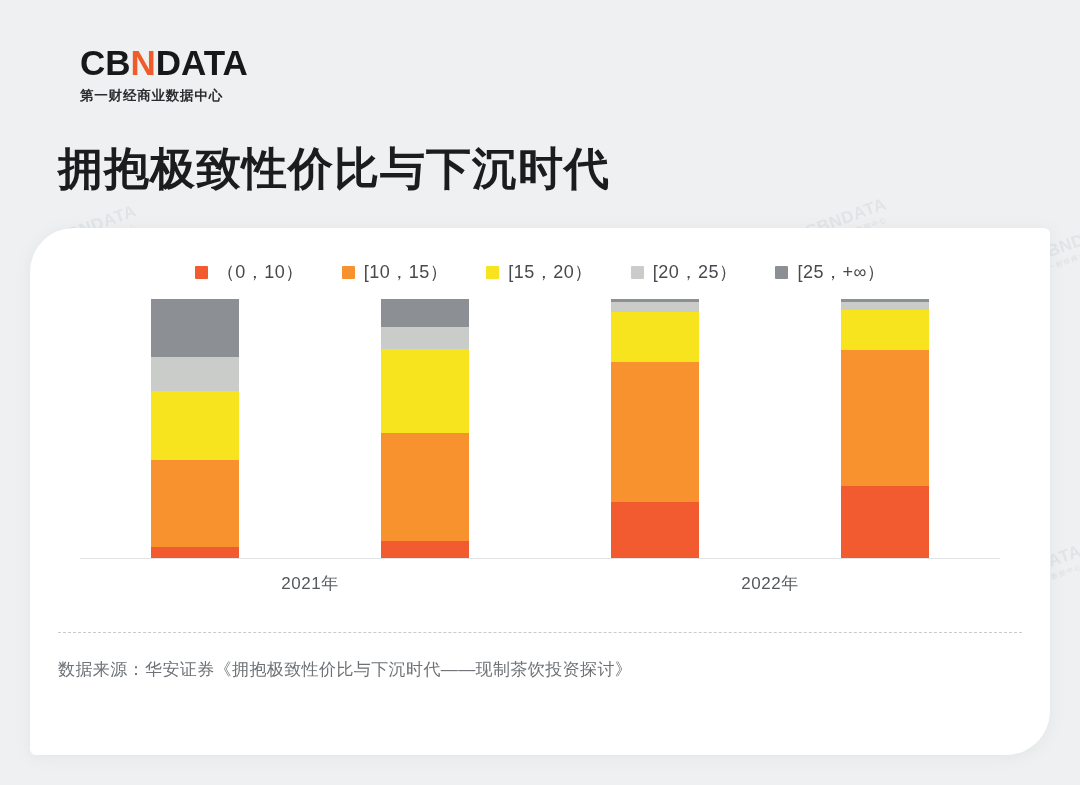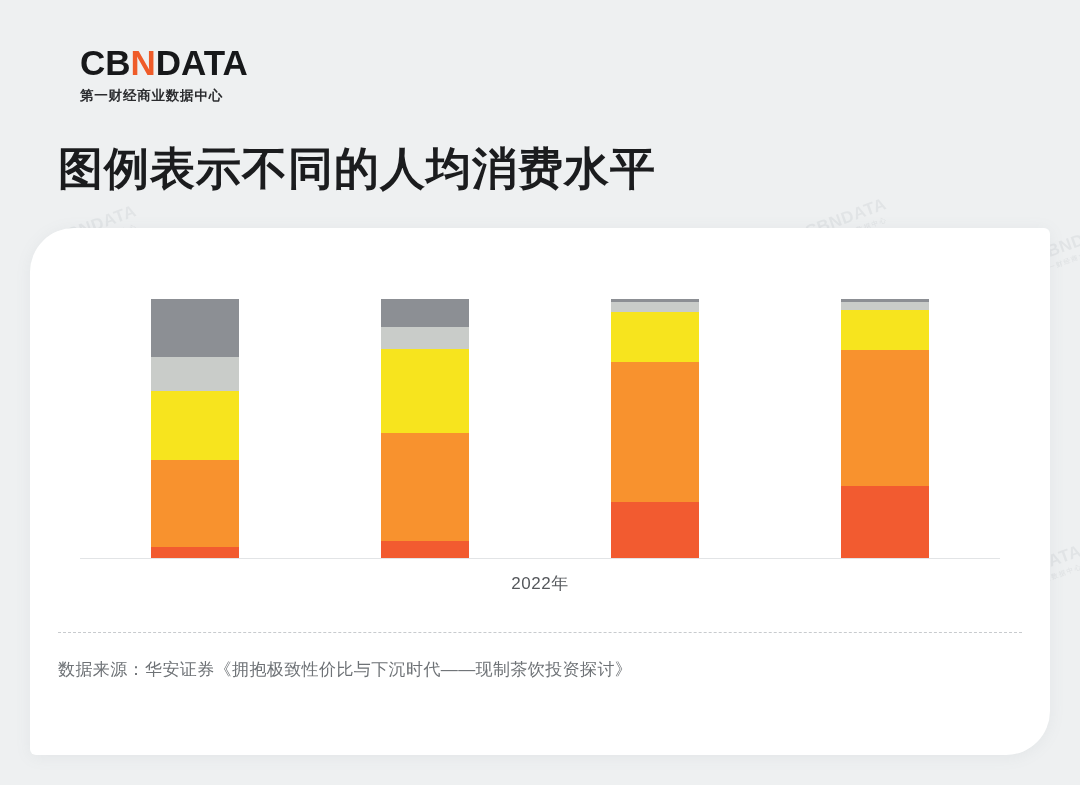--- a/index.html
+++ b/index.html
@@ -236,24 +236,46 @@
 
 <div class="logo-block">
   <div class="logo-word">
       <span>CB</span>
       <span class="accent">N</span>
       <span>DATA</span>
     </div>
   <div class="logo-sub">第一财经商业数据中心</div>
 </div>
 
-<div class="page-title">图例表示不同的人均消费水平</div>
+<div class="page-title">拥抱极致性价比与下沉时代</div>
 
 <div class="card">
 
+  <div class="legend">
+    <div class="legend-item">
+      <span class="legend-swatch" style="background:#f25b30"></span>
+      <span class="legend-label">（0，10）</span>
+    </div>
+    <div class="legend-item">
+      <span class="legend-swatch" style="background:#f8922e"></span>
+      <span class="legend-label">[10，15）</span>
+    </div>
+    <div class="legend-item">
+      <span class="legend-swatch" style="background:#f7e41e"></span>
+      <span class="legend-label">[15，20）</span>
+    </div>
+    <div class="legend-item">
+      <span class="legend-swatch" style="background:#c9ccc9"></span>
+      <span class="legend-label">[20，25）</span>
+    </div>
+    <div class="legend-item">
+      <span class="legend-swatch" style="background:#8c8f94"></span>
+      <span class="legend-label">[25，+∞）</span>
+    </div>
+  </div>
 
   <div class="plot">
     <div class="bars" id="bars">
         <div class="bar-col">
           <div class="bar">
             <div class="seg" style="background: rgb(140, 143, 148); height: 22.3%;"></div>
             <div class="seg" style="background: rgb(201, 204, 201); height: 13.1%;"></div>
             <div class="seg" style="background: rgb(247, 228, 30); height: 26.5%;"></div>
             <div class="seg" style="background: rgb(248, 146, 46); height: 33.5%;"></div>
             <div class="seg" style="background: rgb(242, 91, 48); height: 4.6%;"></div>
@@ -284,18 +306,19 @@
             <div class="seg" style="background: rgb(247, 228, 30); height: 15.4%;"></div>
             <div class="seg" style="background: rgb(248, 146, 46); height: 52.4%;"></div>
             <div class="seg" style="background: rgb(242, 91, 48); height: 27.9%;"></div>
           </div>
         </div>
       </div>
     <div class="baseline"></div>
   </div>
 
   <div class="xaxis" id="xaxis">
+      <div class="xtick">2021年</div>
       <div class="xtick">2022年</div>
     </div>
 
   <div class="divider"></div>
   <div class="foot-line foot-1">数据来源：华安证券《拥抱极致性价比与下沉时代——现制茶饮投资探讨》</div>
 </div>
 
 </body></html>

